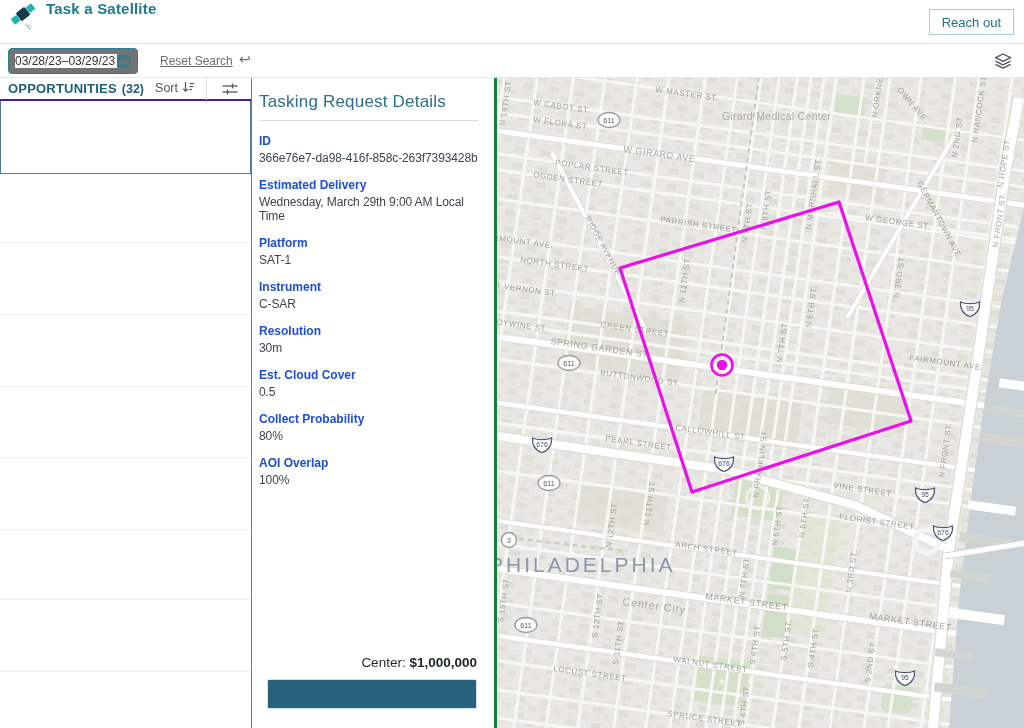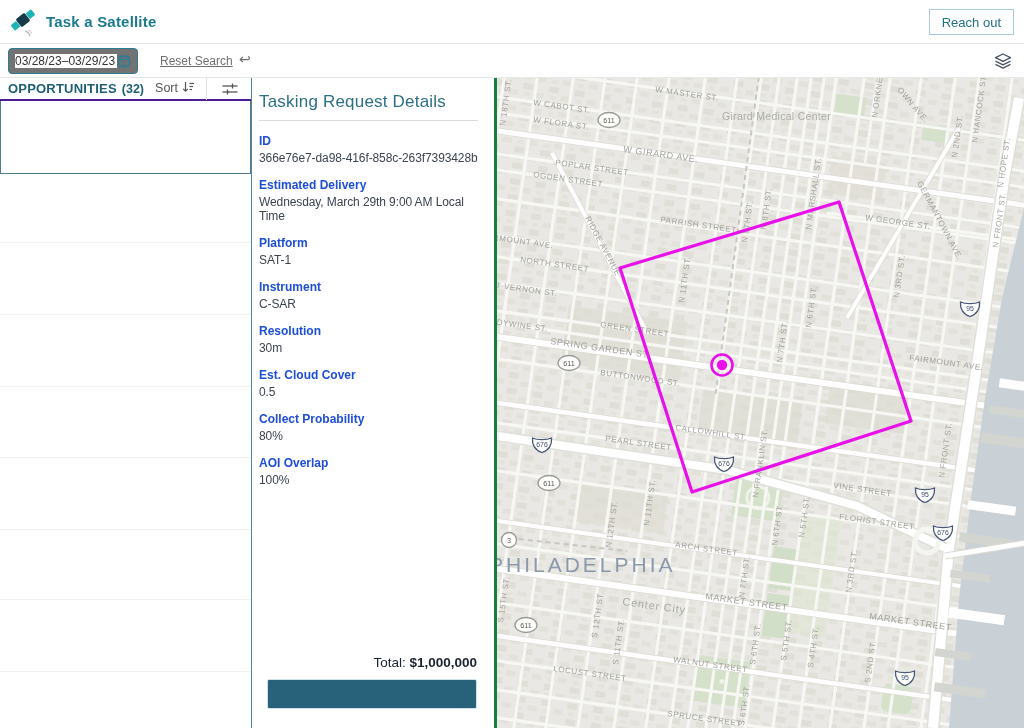--- a/index.html
+++ b/index.html
@@ -1,21 +1,21 @@
 <!DOCTYPE html>
 <html><head>
 <meta charset="utf-8">
 <style>
   * { margin:0; padding:0; box-sizing:border-box; }
   html,body { width:1024px; height:728px; overflow:hidden;
     font-family:"Liberation Sans", sans-serif; background:#fff; }
 
   
   .app-header { position:absolute; left:0; top:0; width:1024px; height:44px;
-    background:#fff; border-bottom:1px solid #e2e4e6; display:flex; align-items:center; }
+    background:#fff; border-bottom:1px solid #e2e4e6; display:flex; }
   .logo-wrap { margin-left:8px; width:30px; height:32px; }
   .app-title { margin-left:8px; font-size:15px; font-weight:bold; color:#1b7a90; letter-spacing:.2px; }
   .reach-out { position:absolute; right:10px; top:9px; height:26px; padding:0 12px;
     background:#fff; border:1px solid #a9cade; border-radius:0;
     color:#20708a; font-size:13px; display:flex; align-items:center; cursor:pointer; }
 
   
   .toolbar { position:absolute; left:0; top:44px; width:1024px; height:34px;
     background:#fff; border-bottom:1px solid #e7e8e9; }
   .date-input { position:absolute; left:8px; top:4px; width:130px; height:26px;
@@ -171,21 +171,21 @@
     <div class="det-label">Collect Probability</div>
     <div class="det-value">80%</div>
   </div>
   <div class="det-field">
     <div class="det-label">AOI Overlap</div>
     <div class="det-value">100%</div>
   </div>
 
   <div class="det-bottom">
     <div class="det-total">
-      <span>Total:</span>
+      <span>Center:</span>
       <b>$1,000,000</b>
     </div>
     <div class="submit-btn"></div>
   </div>
 </div>
 
 <div class="map">
 <svg id="mapsvg" width="527" height="650" viewBox="0 0 527 650">
   <defs>
     <pattern id="blocks" width="26" height="16" patternUnits="userSpaceOnUse" patternTransform="rotate(8)">

